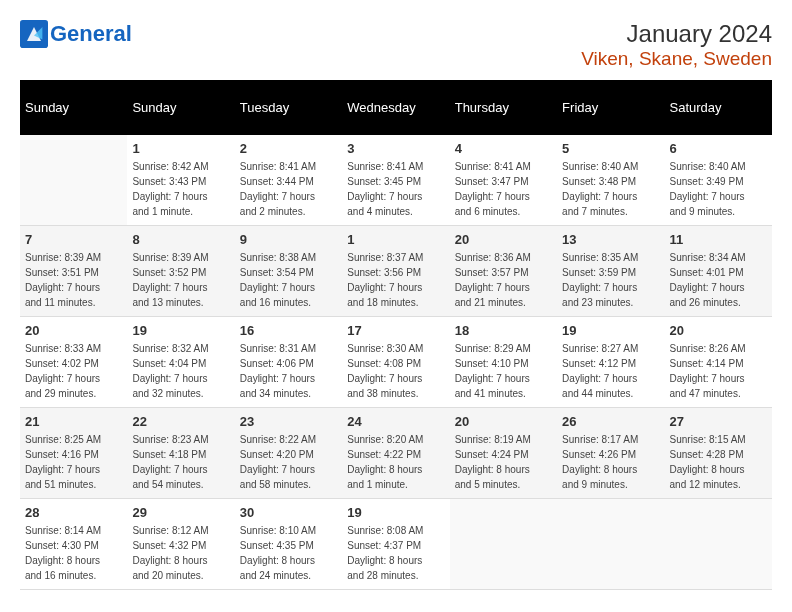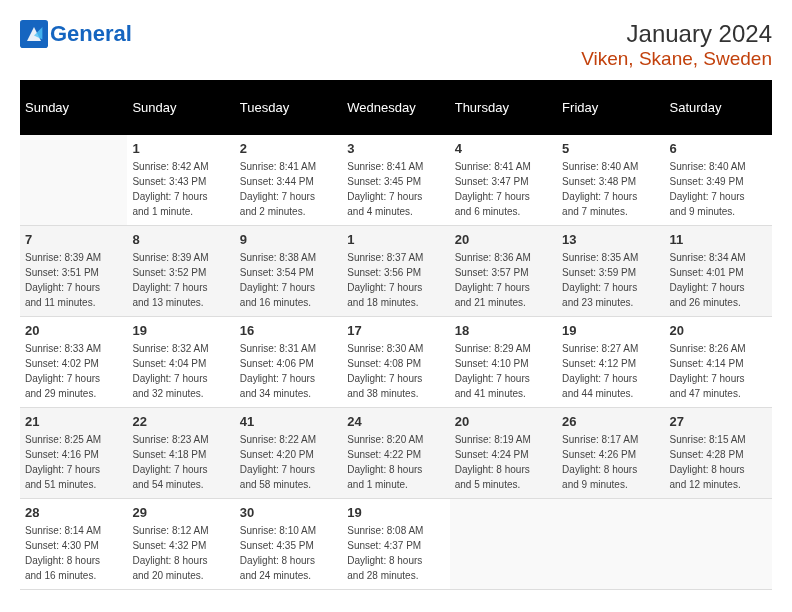--- a/index.html
+++ b/index.html
@@ -213,21 +213,21 @@
       <tr>
         <td>
           <span class="day-num">21</span>
           <div class="day-info">Sunrise: 8:25 AM<br>Sunset: 4:16 PM<br>Daylight: 7 hours<br>and 51 minutes.</div>
         </td>
         <td>
           <span class="day-num">22</span>
           <div class="day-info">Sunrise: 8:23 AM<br>Sunset: 4:18 PM<br>Daylight: 7 hours<br>and 54 minutes.</div>
         </td>
         <td>
-          <span class="day-num">41</span>
+          <span class="day-num">23</span>
           <div class="day-info">Sunrise: 8:22 AM<br>Sunset: 4:20 PM<br>Daylight: 7 hours<br>and 58 minutes.</div>
         </td>
         <td>
           <span class="day-num">24</span>
           <div class="day-info">Sunrise: 8:20 AM<br>Sunset: 4:22 PM<br>Daylight: 8 hours<br>and 1 minute.</div>
         </td>
         <td>
           <span class="day-num">20</span>
           <div class="day-info">Sunrise: 8:19 AM<br>Sunset: 4:24 PM<br>Daylight: 8 hours<br>and 5 minutes.</div>
         </td>

